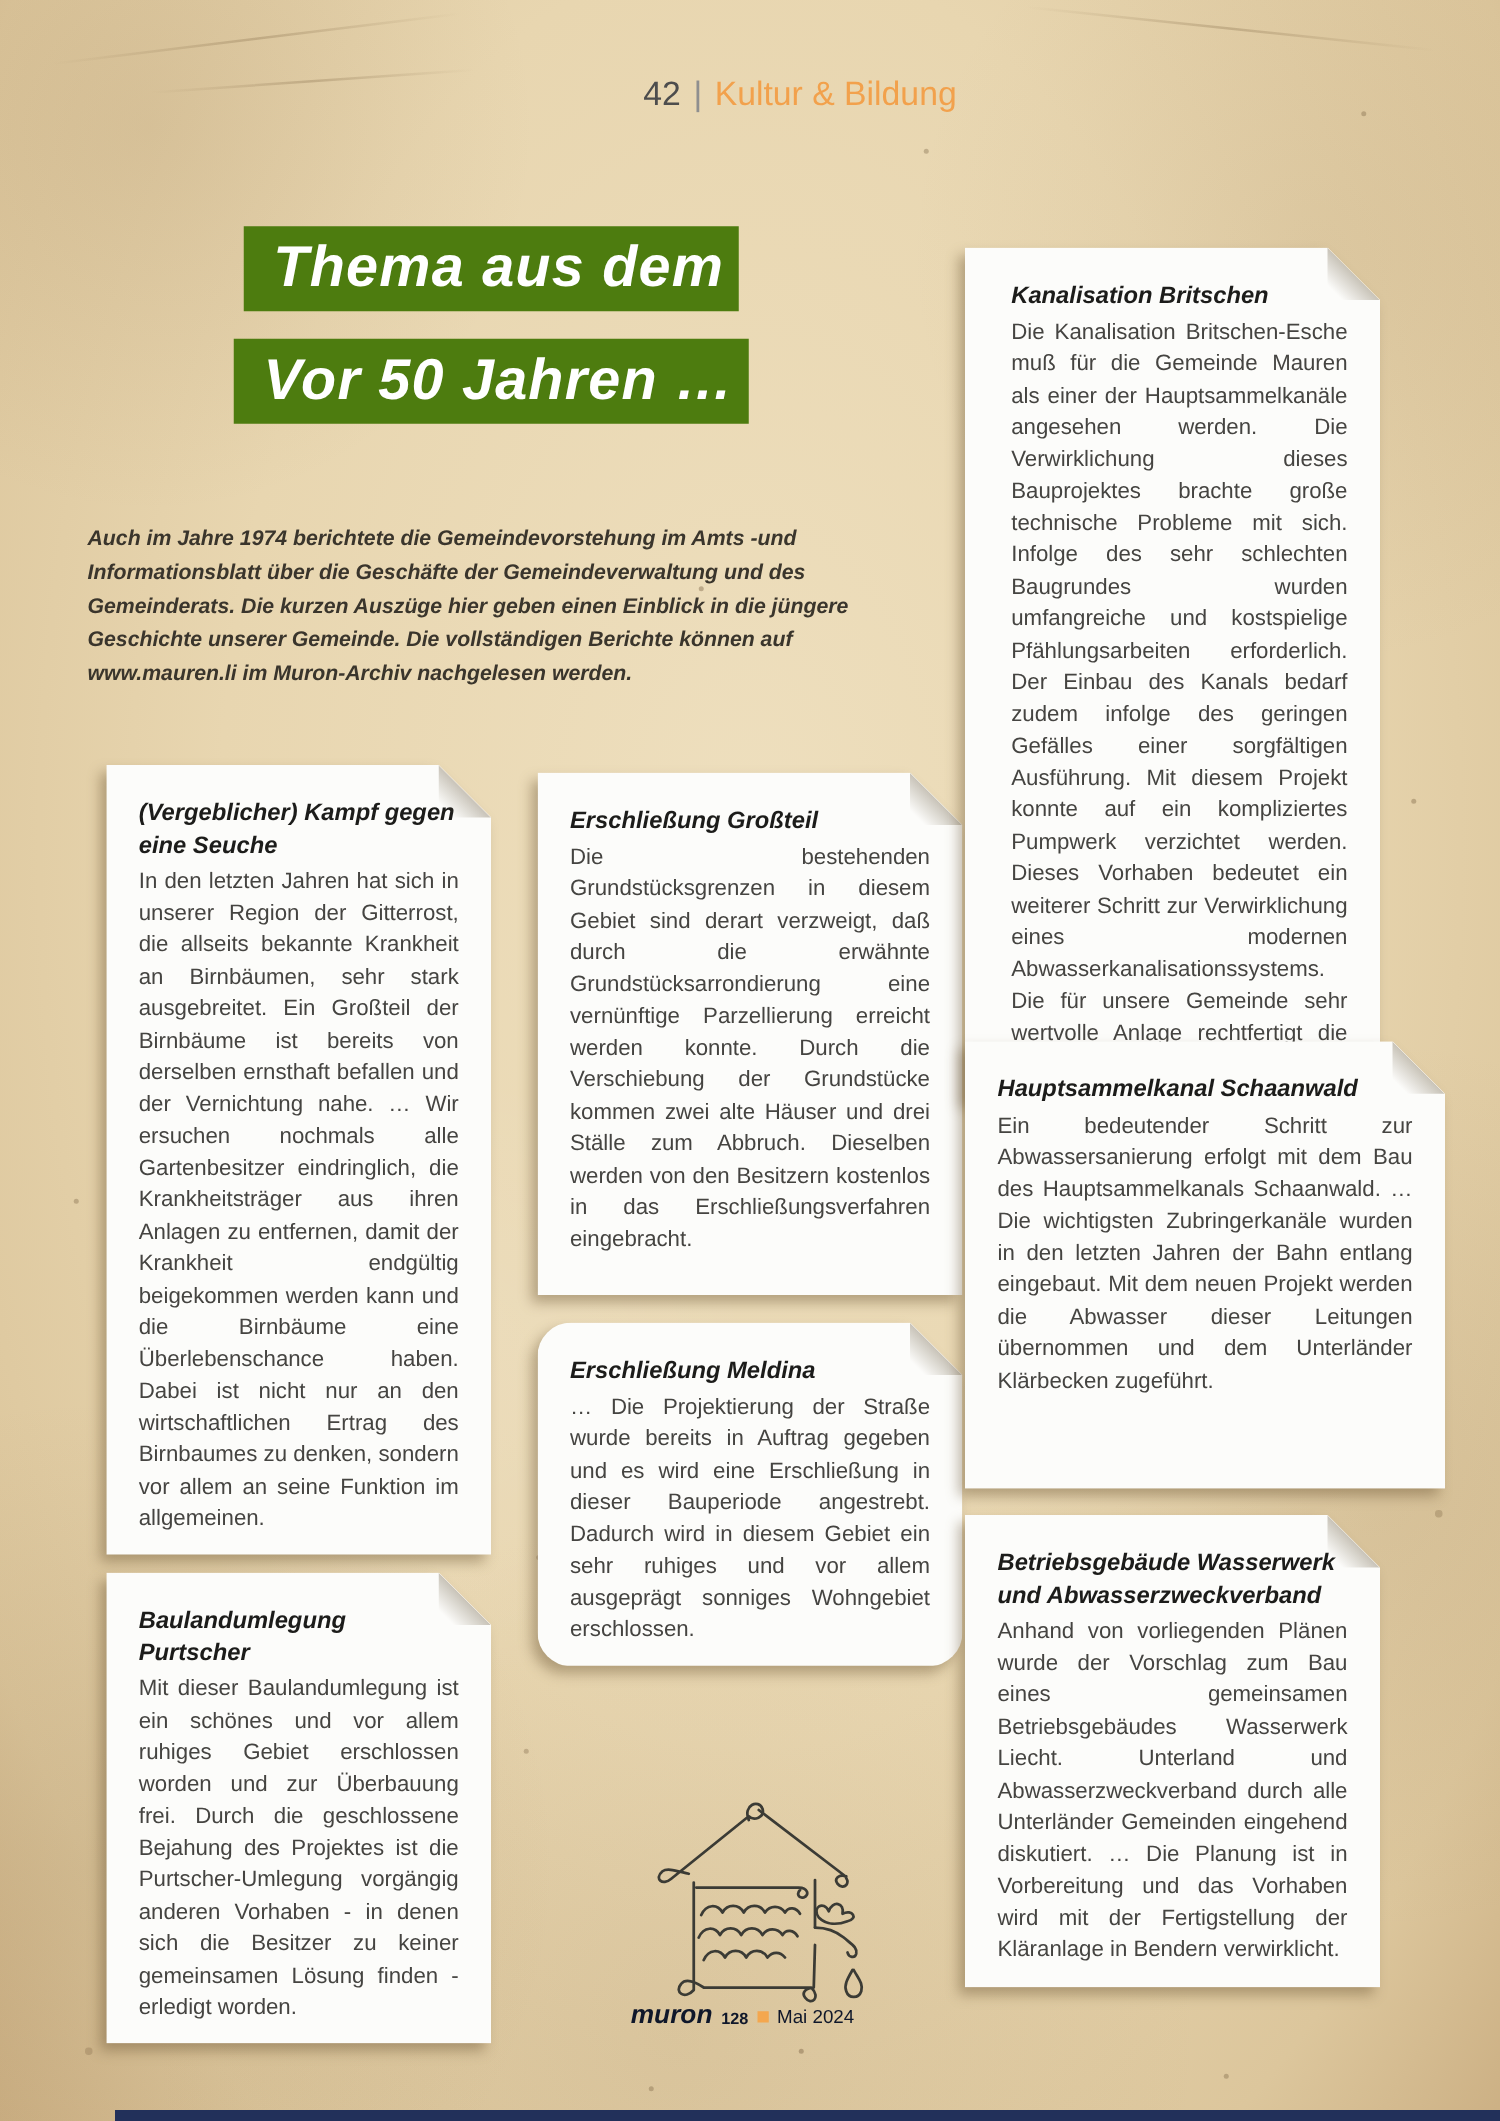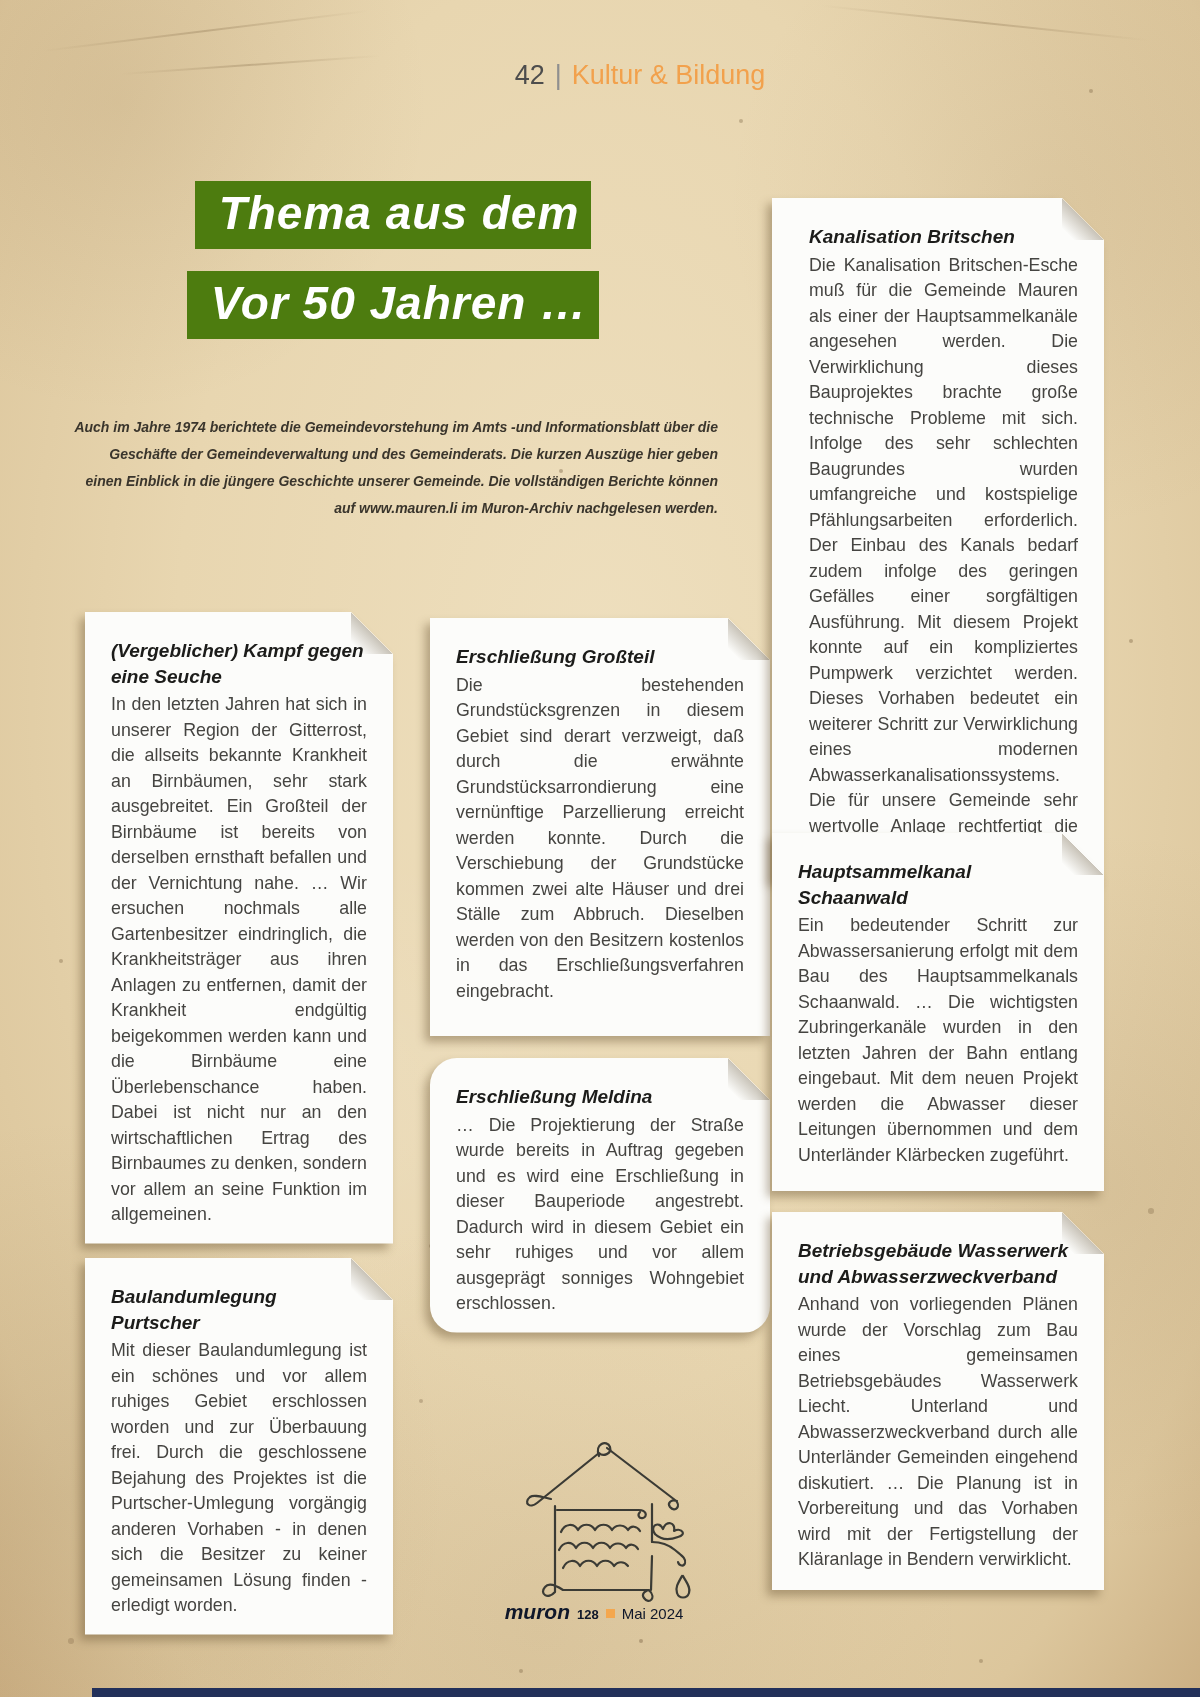--- a/index.html
+++ b/index.html
@@ -35,39 +35,39 @@
   .page-header{position:absolute;left:80px;top:60px;width:1120px;text-align:center;
     font-size:27px;color:#4d4d4d;}
   .page-header .sep{color:#8f8f8f;margin:0 10px;}
   .page-header .section{color:#f2a14c;}
 
   .title-block{position:absolute;left:73px;top:178px;width:640px;text-align:center;line-height:1;}
   .title-line{display:inline-block;background:#4d7c0f;color:#ffffff;
     font-style:italic;font-weight:bold;font-size:46px;letter-spacing:1px;
     padding:9px 12px 13px 24px;margin:3px 0;}
 
-  .intro{position:absolute;left:70px;top:400px;width:648px;text-align:right;
-    font-style:italic;font-weight:bold;font-size:14px;line-height:27px;color:#3a352c;}
+  .intro{position:absolute;left:70px;top:400px;width:648px;text-align:left;
+    font-style:italic;font-weight:bold;font-size:17px;line-height:27px;color:#3a352c;}
 
   .card{position:absolute;filter:drop-shadow(-5px 6px 5px rgba(100,78,45,.42));}
   .card-inner{position:relative;background:#fcfcfa;box-sizing:border-box;
     padding:26px 26px 16px 26px;
     clip-path:polygon(0 0, calc(100% - 42px) 0, 100% 42px, 100% 100%, 0 100%);}
   .fold{position:absolute;top:0;right:0;width:42px;height:42px;
     background:linear-gradient(225deg, rgba(0,0,0,0) 50%, rgba(125,112,88,.40) 51%, rgba(252,252,250,0) 86%);}
   .card h3{margin:0 0 3px 0;font-size:19px;line-height:25.5px;font-style:italic;
     font-weight:bold;color:#1c1c1a;}
   .card p{margin:0;font-size:17.8px;line-height:25.5px;text-align:justify;color:#454441;}
 
   .pos-a{left:85px;top:612px;width:308px;}  .pos-a .card-inner{min-height:604px;}
   .pos-b{left:85px;top:1258px;width:308px;} .pos-b .card-inner{min-height:346px;}
   .pos-c{left:430px;top:618px;width:340px;} .pos-c .card-inner{min-height:418px;}
   .pos-d{left:430px;top:1058px;width:340px;}.pos-d .card-inner{min-height:268px;border-radius:27px;}
   .pos-e{left:772px;top:198px;width:332px;} .pos-e .card-inner{min-height:612px;padding-left:37px;}
-  .pos-f{left:772px;top:833px;width:332px;} .pos-f .card-inner{min-height:358px;}
+  .pos-f{left:772px;top:833px;width:384px;} .pos-f .card-inner{min-height:358px;}
   .pos-g{left:772px;top:1212px;width:332px;}.pos-g .card-inner{min-height:378px;}
 
   .illustration{position:absolute;left:515px;top:1430px;width:200px;height:180px;}
   .illustration path{fill:none;stroke:#3b3b35;stroke-width:2.2;stroke-linecap:round;stroke-linejoin:round;}
 
   .page-footer{position:absolute;left:0;top:1600px;width:1140px;
     display:flex;align-items:center;justify-content:center;gap:7px;color:#0f172a;padding-left:24px;}
   .page-footer .mag{font-weight:bold;font-style:italic;font-size:21px;}
   .page-footer .issue{font-weight:bold;font-size:13px;margin-top:4px;}
   .page-footer .sq{width:9px;height:9px;background:#f4a74e;margin-top:3px;}

